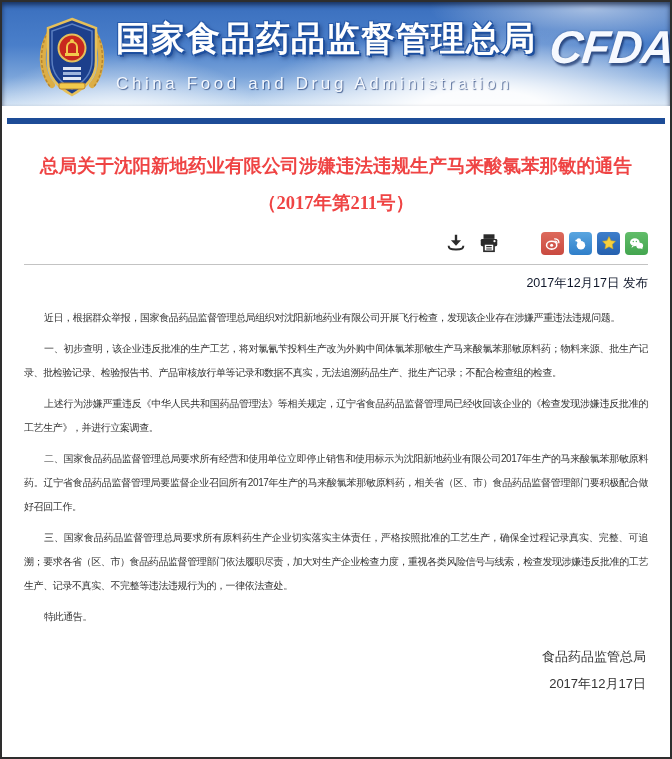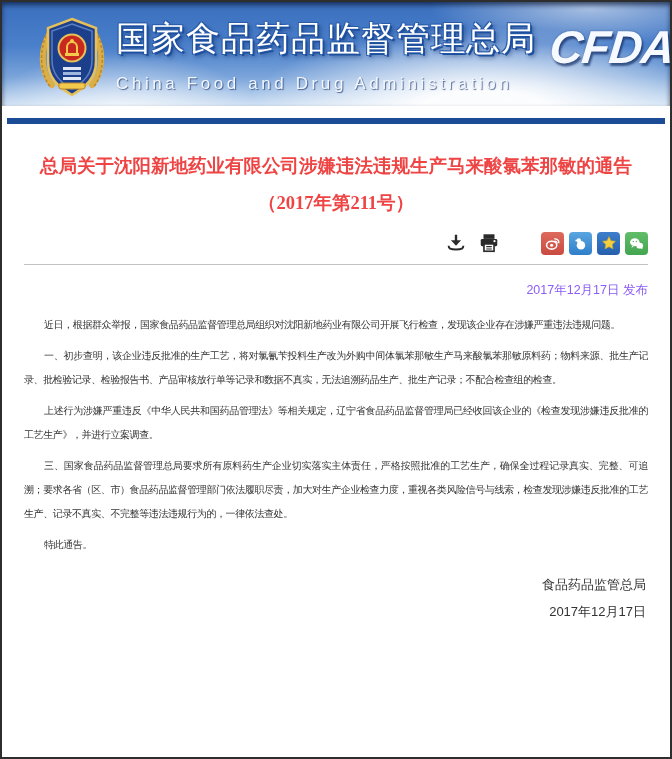--- a/index.html
+++ b/index.html
@@ -24,21 +24,21 @@
       radial-gradient(30% 90% at 18% 112%, rgba(255,255,255,.8), rgba(255,255,255,0) 70%),
       radial-gradient(40% 60% at 88% 6%, rgba(255,255,255,.55), rgba(255,255,255,0) 60%),
       linear-gradient(180deg, #3a6fbe 0%, #4a7fca 42%, #7aa4da 72%, #cfe1f4 100%);
     box-shadow: inset 0 3px 5px rgba(2,8,30,.6);
     display: flex;
     align-items: center;
   }
   .emblem { width: 72px; height: 84px; margin: 6px 8px 0 34px; flex: 0 0 auto; }
   .banner-titles { margin-top: 2px; }
   .org-cn {
-    font-size: 34px; font-weight: normal; letter-spacing: 1px;
+    font-size: 34px; font-weight: bold; letter-spacing: 1px;
     color: #ffffff; font-family: "Liberation Serif", "DejaVu Serif", serif;
     text-shadow: 2px 2px 0 #1d4f9f, -1px -1px 0 #2a5cab, 1px -1px 0 #2a5cab, -1px 1px 0 #2a5cab, 3px 3px 4px rgba(10,35,90,.6);
     white-space: nowrap;
   }
   .org-en {
     margin-top: 12px;
     font-size: 17px; letter-spacing: 3.6px; color: #f3f7fd;
     text-shadow: 1px 1px 1px rgba(20,50,110,.7);
     white-space: nowrap;
   }
@@ -75,23 +75,23 @@
     cursor: pointer;
   }
   .share-btn + .share-btn { margin-left: 5px; }
   .share-weibo   { background: linear-gradient(180deg,#dd6a5c,#c94a40); }
   .share-tweibo  { background: linear-gradient(180deg,#5aa6e0,#2f7ec9); }
   .share-fav     { background: linear-gradient(180deg,#3d7ecb,#2560ae); }
   .share-wechat  { background: linear-gradient(180deg,#62bd6a,#43a54f); }
 
   .rule { border: 0; border-top: 1px solid #c3c3c3; margin-top: 9px; }
   .pub-date {
-    margin-top: 17px;
+    margin-top: 10px;
     text-align: right;
-    font-size: 12.5px; color: #8b5cf6;
+    font-size: 12.5px; color: #0f172a;
   }
 
   .body-text { margin-top: 14px; color: #333; font-size: 10px; letter-spacing: -0.4px; line-height: 24px; text-align: justify; }
   .body-text p { text-indent: 2em; margin-bottom: 7px; }
 
   .signature { margin-top: 14px; text-align: right; font-size: 13px; line-height: 27px; color: #333; padding-right: 2px; }
 </style>
 </head>
 <body>
 
@@ -187,20 +187,21 @@
     </div>
 
     <hr class="rule">
 
     <div class="pub-date">2017年12月17日 发布</div>
 
     <div class="body-text">
       <p>近日，根据群众举报，国家食品药品监督管理总局组织对沈阳新地药业有限公司开展飞行检查，发现该企业存在涉嫌严重违法违规问题。</p>
       <p>一、初步查明，该企业违反批准的生产工艺，将对氯氰苄投料生产改为外购中间体氯苯那敏生产马来酸氯苯那敏原料药；物料来源、批生产记录、批检验记录、检验报告书、产品审核放行单等记录和数据不真实，无法追溯药品生产、批生产记录；不配合检查组的检查。</p>
       <p>上述行为涉嫌严重违反《中华人民共和国药品管理法》等相关规定，辽宁省食品药品监督管理局已经收回该企业的《检查发现涉嫌违反批准的工艺生产》，并进行立案调查。</p>
+      <p>二、国家食品药品监督管理总局要求所有经营和使用单位立即停止销售和使用标示为沈阳新地药业有限公司2017年生产的马来酸氯苯那敏原料药。辽宁省食品药品监督管理局要监督企业召回所有2017年生产的马来酸氯苯那敏原料药，相关省（区、市）食品药品监督管理部门要积极配合做好召回工作。</p>
       <p>三、国家食品药品监督管理总局要求所有原料药生产企业切实落实主体责任，严格按照批准的工艺生产，确保全过程记录真实、完整、可追溯；要求各省（区、市）食品药品监督管理部门依法履职尽责，加大对生产企业检查力度，重视各类风险信号与线索，检查发现涉嫌违反批准的工艺生产、记录不真实、不完整等违法违规行为的，一律依法查处。</p>
       <p>特此通告。</p>
     </div>
 
     <div class="signature">
       <div>食品药品监管总局</div>
       <div>2017年12月17日</div>
     </div>
 
   </main>

